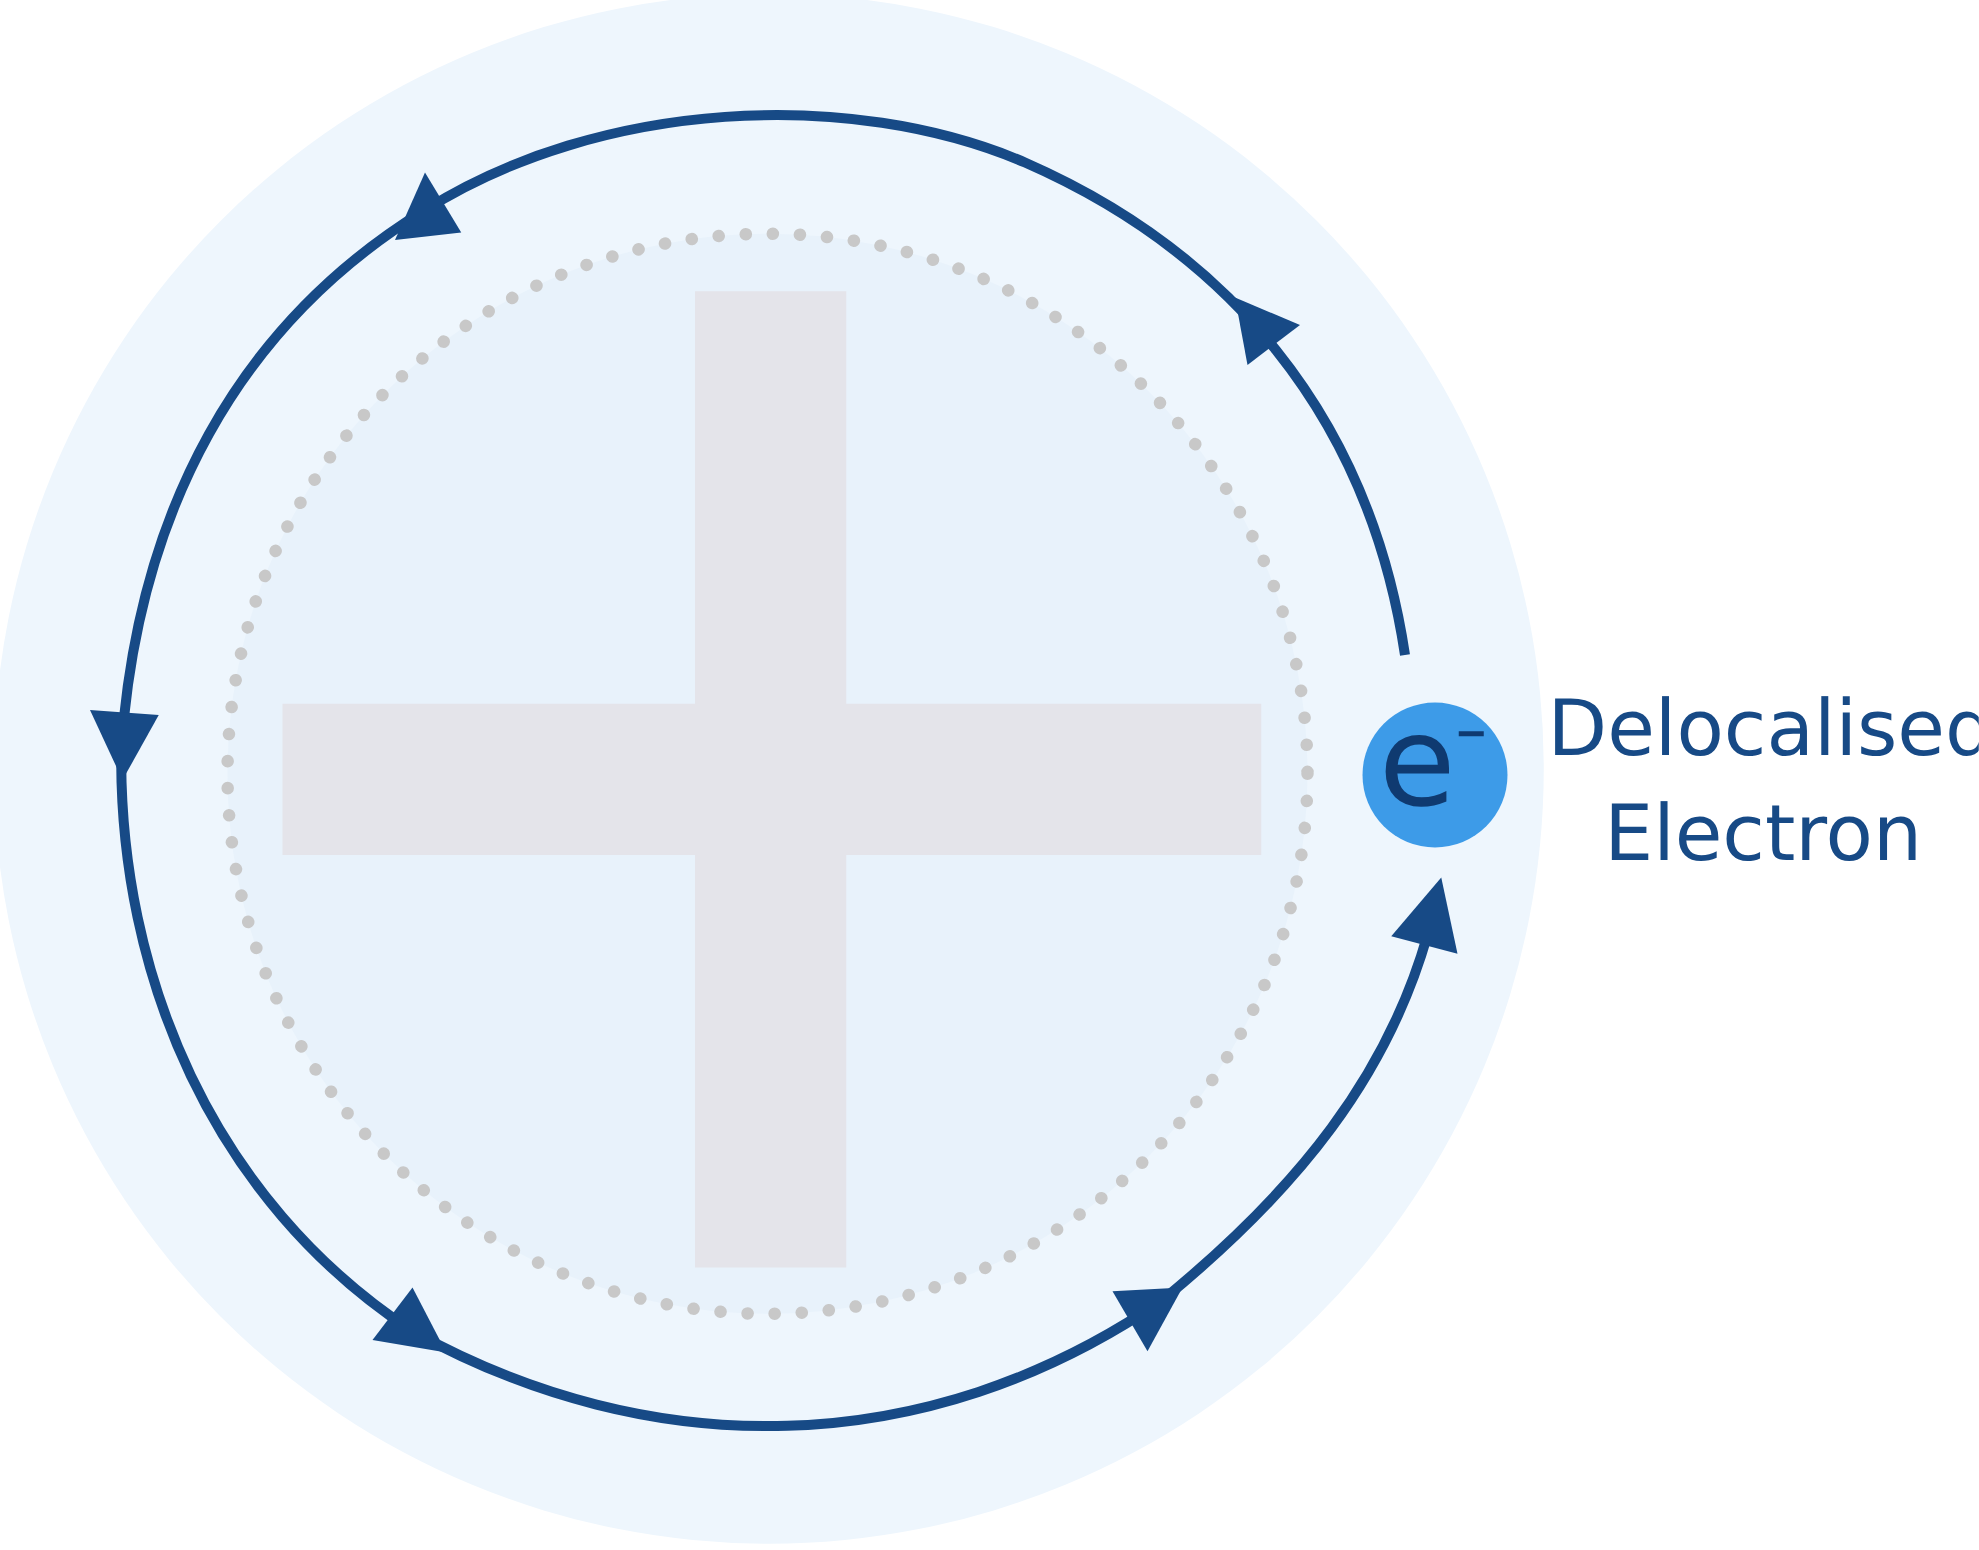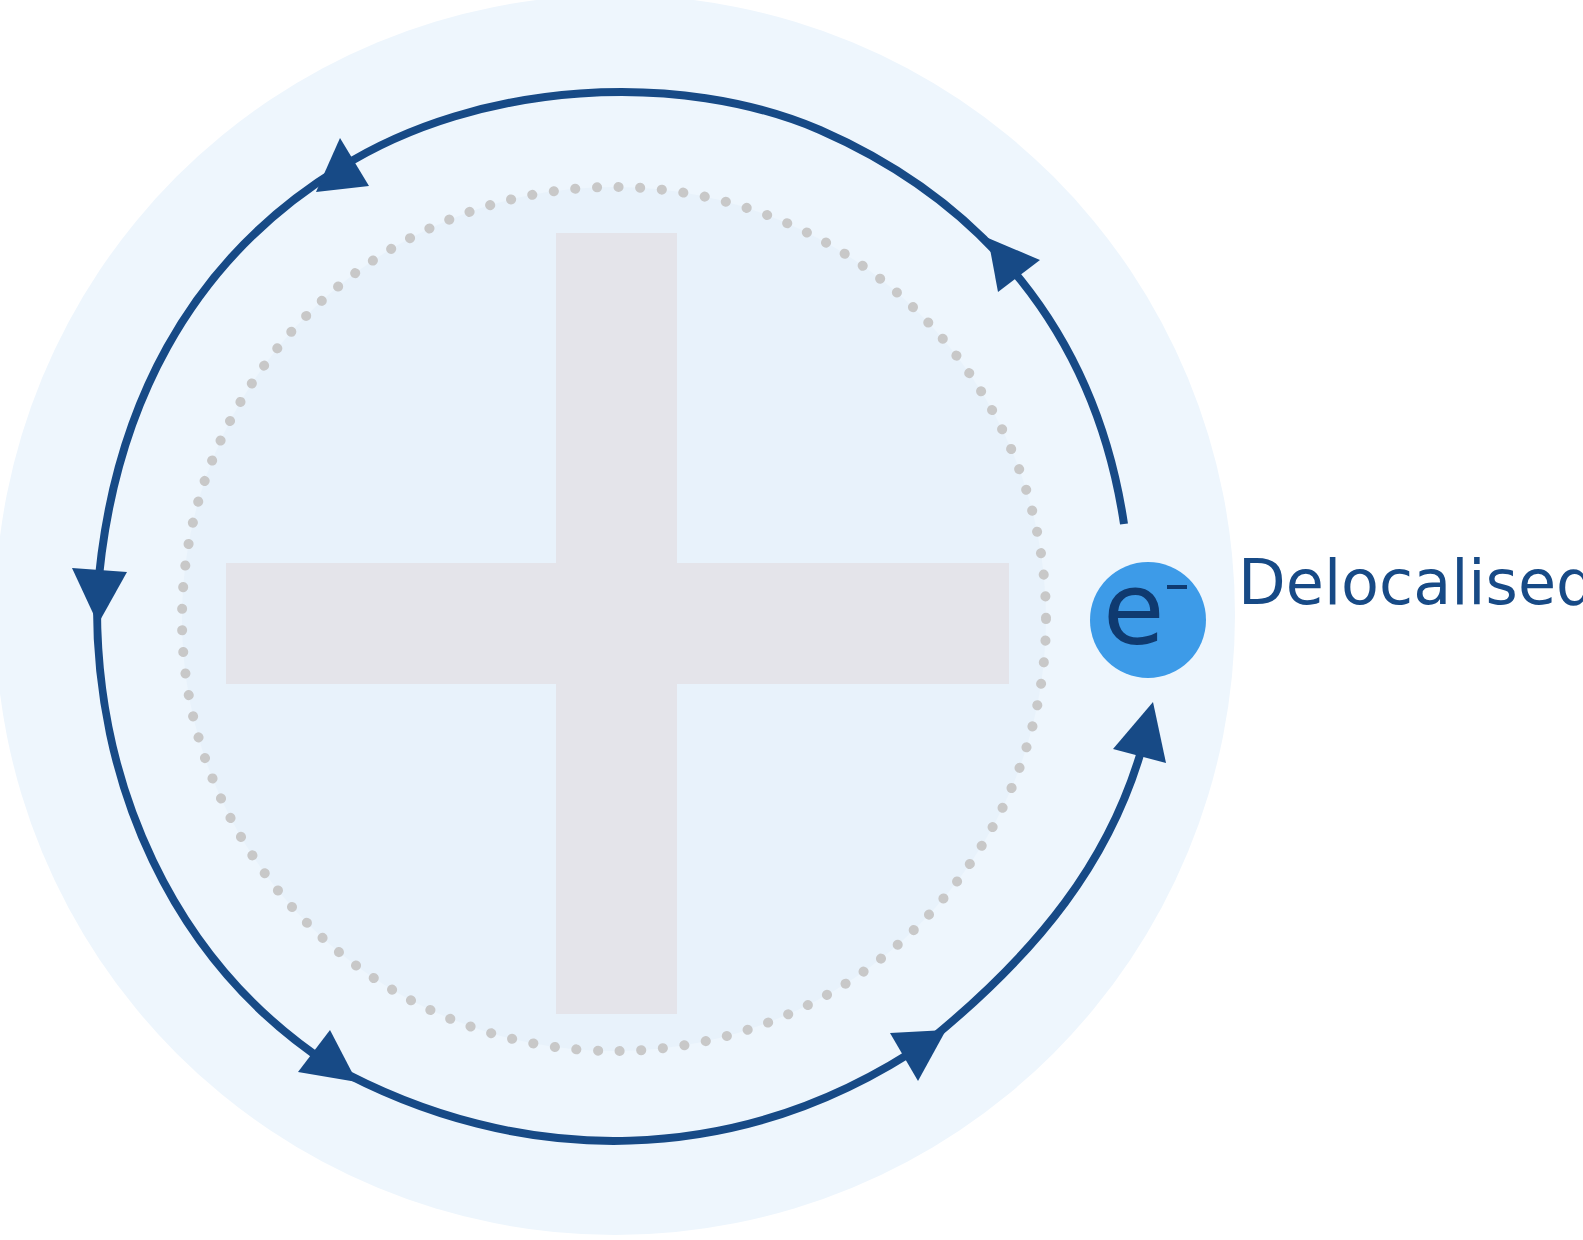--- a/index.html
+++ b/index.html
@@ -64,14 +64,15 @@
     </g>
 
     <circle cx="1148" cy="620" r="58" fill="#3d9be8"></circle>
     <rect x="1167" y="585" width="20" height="4" fill="#0f3a70"></rect>
   </svg>
 
   <span class="electron-letter" style="left:1103px; top:560px;">e</span>
 
   <div class="label" style="left:1238px; top:530px; width:345px;margin-top:11px;">
     <div>Delocalised</div>
+    <div>Electron</div>
   </div>
 </div>
 
 </body></html>

